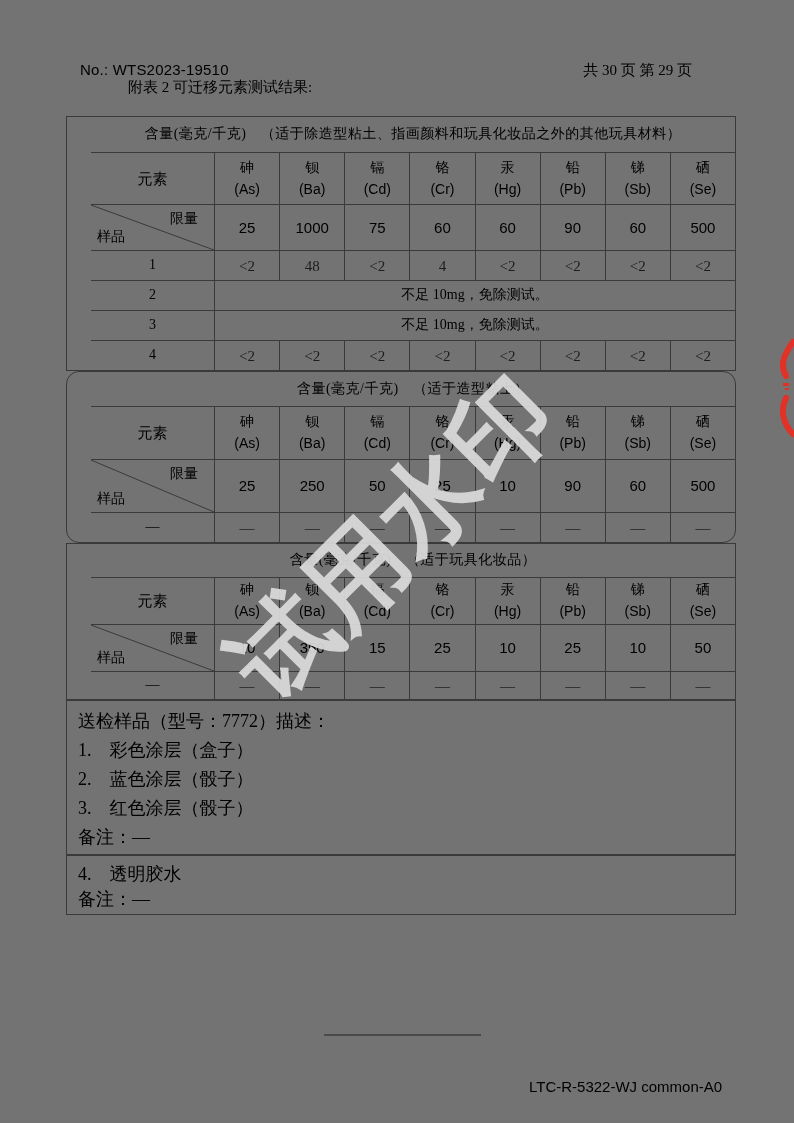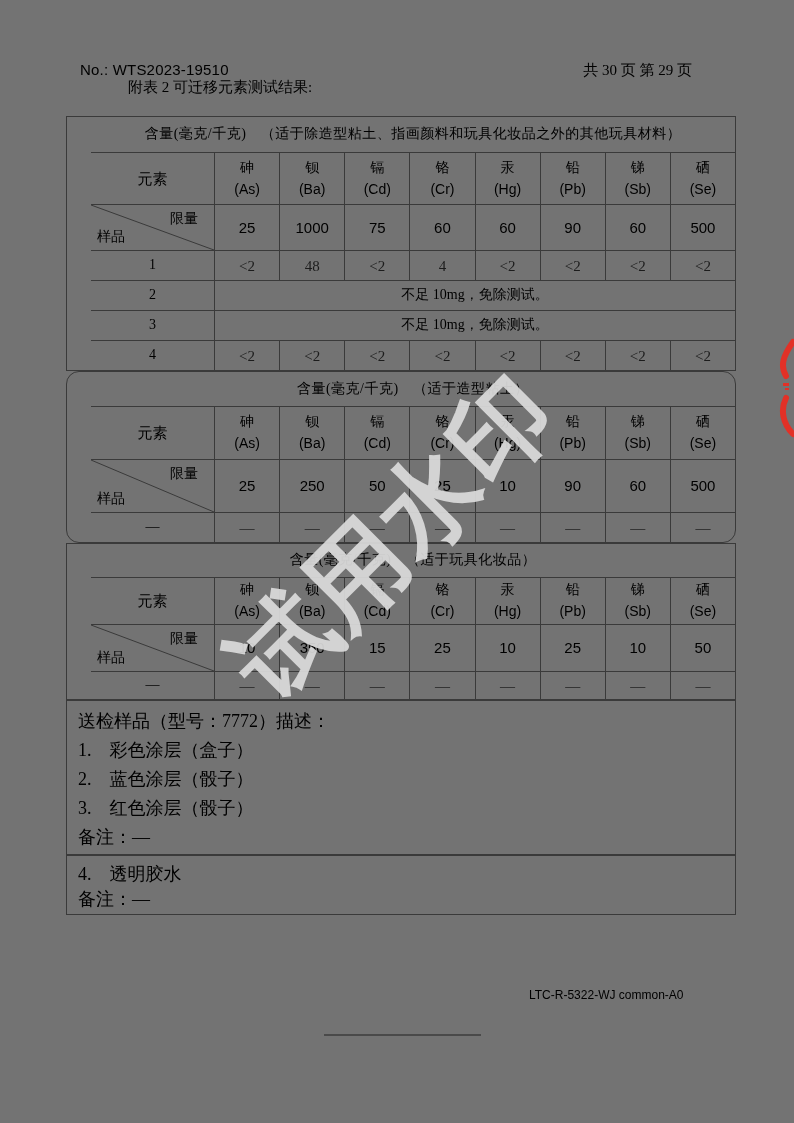--- a/index.html
+++ b/index.html
@@ -37,21 +37,21 @@
   .desc2 .dline{height:25px;}
   
   .wm{position:absolute;left:148px;top:338px;width:492px;height:400px;display:flex;
       align-items:center;justify-content:center;transform:rotate(-45deg);
       font-size:100px;font-weight:bold;letter-spacing:2px;color:#dcdcdc;opacity:.92;
       font-family:"Liberation Sans","DejaVu Sans",sans-serif;z-index:6;pointer-events:none;}
   
   .seal{position:absolute;right:0;top:336px;width:20px;height:102px;z-index:7;}
   
   .fline{position:absolute;left:324px;top:1034px;width:157px;border-top:2px solid #4a4a4a;}
-  .fcode{position:absolute;left:529px;top:988px;font-size:12px;
+  .fcode{position:absolute;left:529px;top:1078px;font-size:15px;
          font-family:"Liberation Sans","DejaVu Sans",sans-serif;}
 </style>
 </head>
 <body>
 
 <div class="page">
 
   <div class="hdr">
     <span class="no">No.: WTS2023-19510</span>
     <span class="pg">共 30 页 第 29 页</span>

